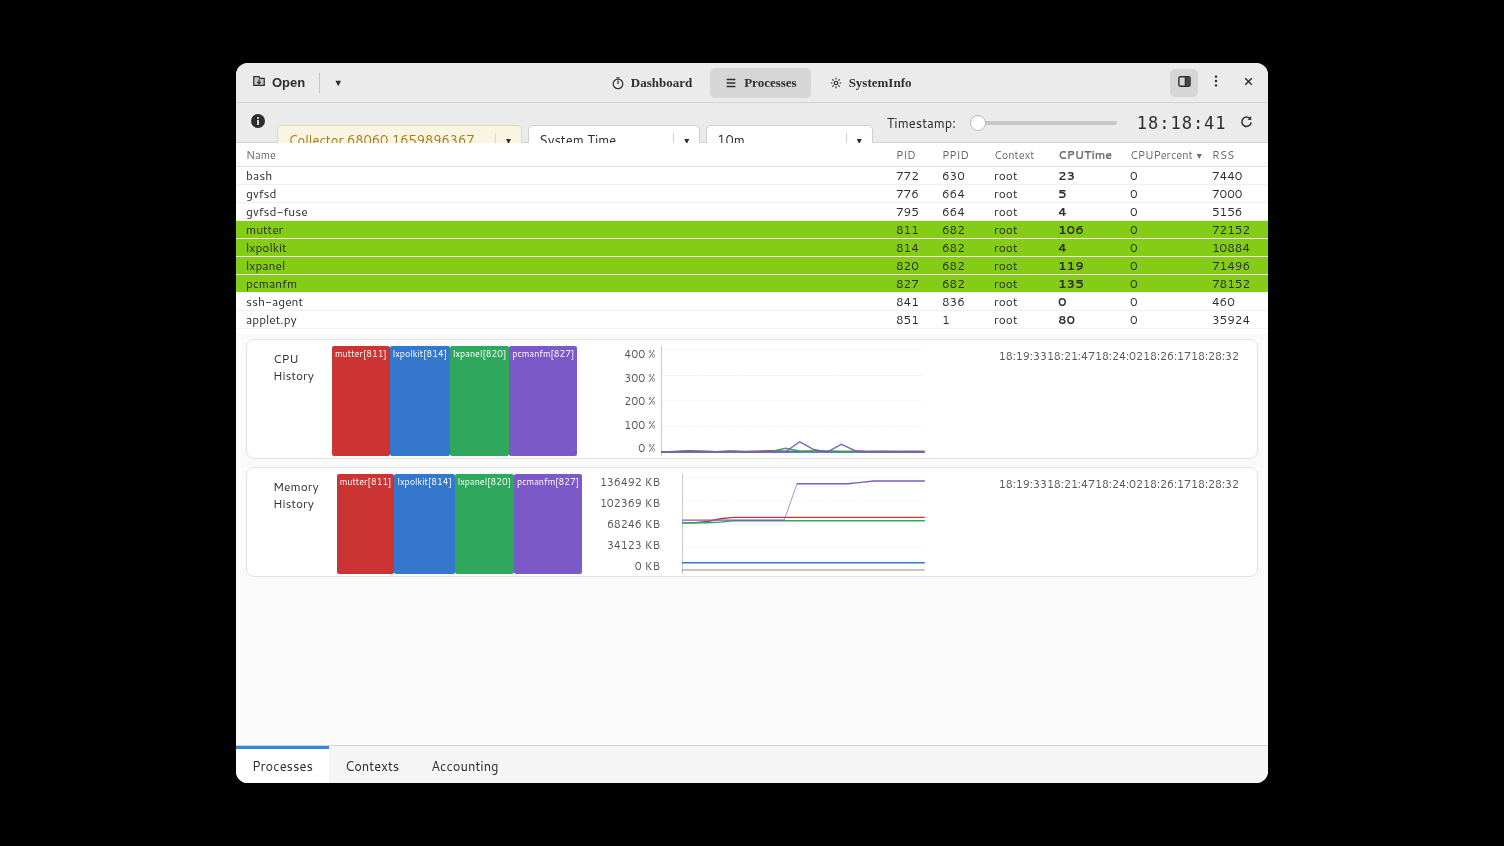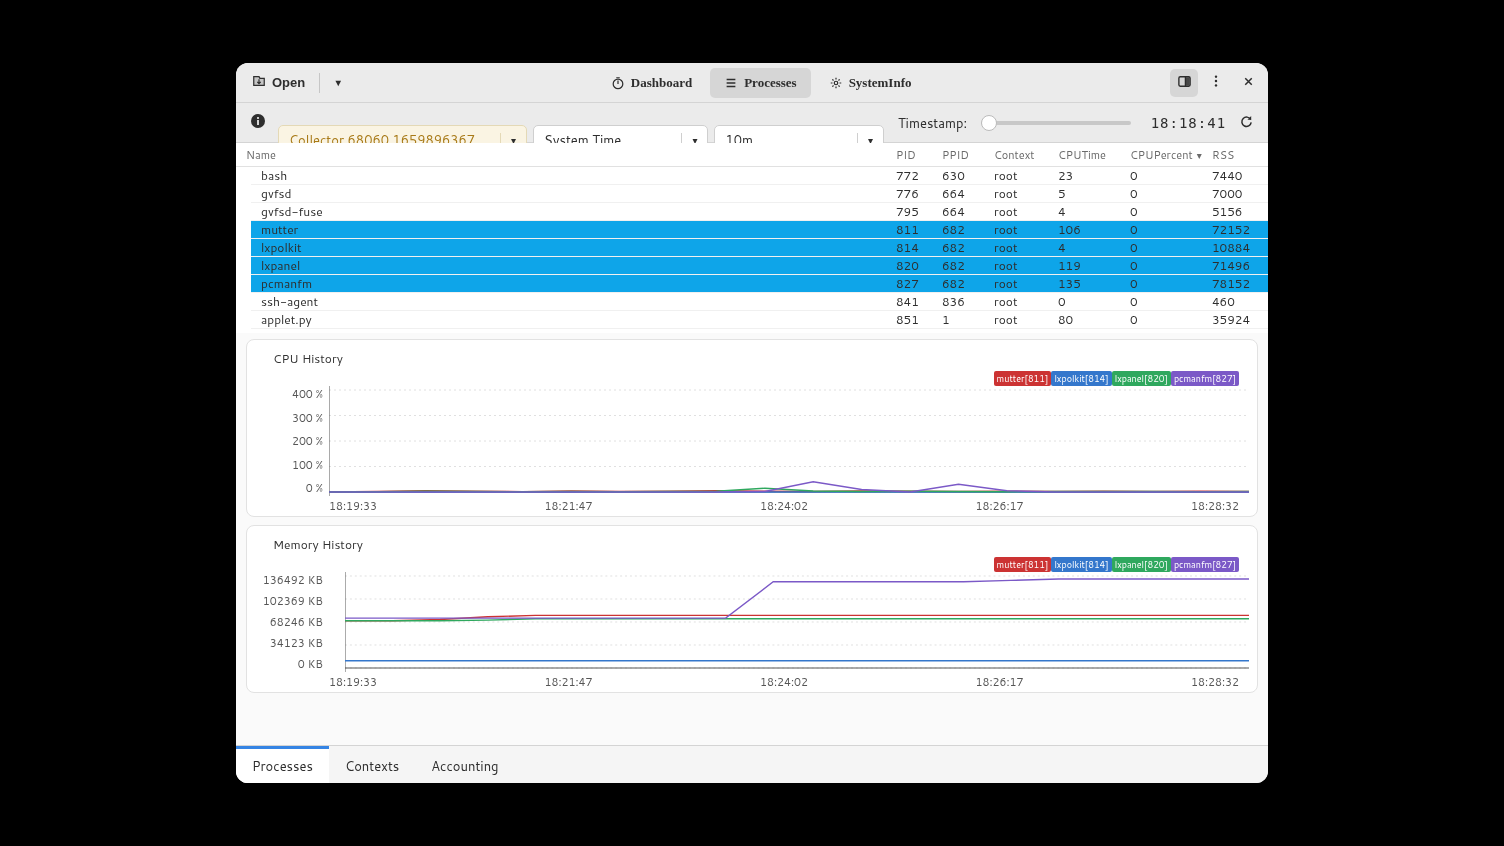--- a/index.html
+++ b/index.html
@@ -122,65 +122,64 @@
   margin: 0 8px;
 }
 .slider-thumb {
   width: 16px; height: 16px;
   background: #fff;
   border: 1px solid #bbb;
   border-radius: 50%;
   position: absolute;
   top: -6px; left: 0;
 }
-.ts-value { font-family: ui-monospace, monospace; font-size: 14px; letter-spacing: 1px; }
+.ts-value { font-family: ui-monospace, monospace; font-size: 17px; letter-spacing: 1px; }
 .table-wrap {
   height: 190px;
   overflow: hidden;
   background: #fff;
 }
 .table-header {
   display: flex;
   height: 24px;
   align-items: center;
   border-bottom: 1px solid #e1e1e1;
   font-size: 11px;
   color: #6b6b6b;
 }
 .col-name { flex: 1; padding-left: 10px; }
 .col-pid  { width: 46px; }
 .col-ppid { width: 52px; }
 .col-ctx  { width: 64px; }
-.col-ctime{ width: 72px; }
+.col-ctime{ width: 72px; font-weight: bold; }
 .col-cpct { width: 82px; display:flex; align-items:center; gap:4px;}
 .col-rss  { width: 56px; }
 .table-body .row {
   display: flex;
   height: 18px;
   align-items: center;
   font-size: 12px;
   border-bottom: 1px solid #f0f0f0;
-  margin-left: 15px;
-}
-.table-body .row.sel { background: #0ea5e9; }
+}
+.table-body .row.sel { background: #84cc16; }
 .charts {
   flex: 1;
   padding: 6px 10px 4px;
   display: flex;
   flex-direction: column;
   gap: 8px;
   overflow: hidden;
 }
 .chart-card {
   background: #fff;
   border: 1px solid #e2e2e2;
   border-radius: 8px;
   padding: 6px 8px 2px;
   display: flex;
-  flex-direction: column;
+  flex-direction: row;
 }
 .chart-title { font-size: 12px; color: #333; padding: 4px 18px; }
 .legend {
   display: flex;
   justify-content: flex-end;
   gap: 0;
   padding-right: 10px;
 }
 .legend span {
   font-size: 9px;

